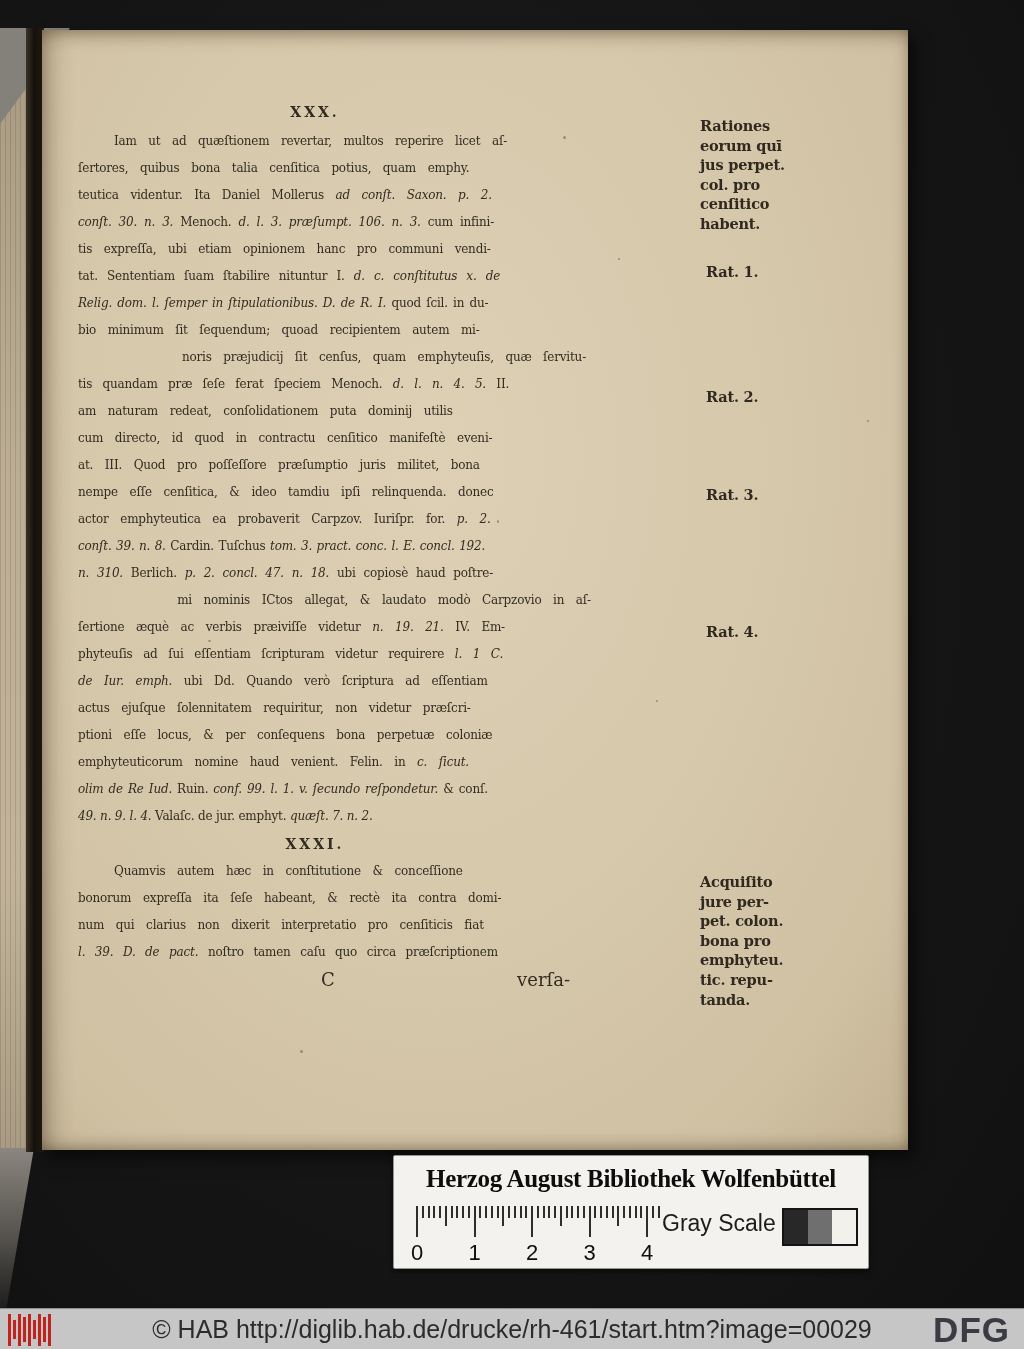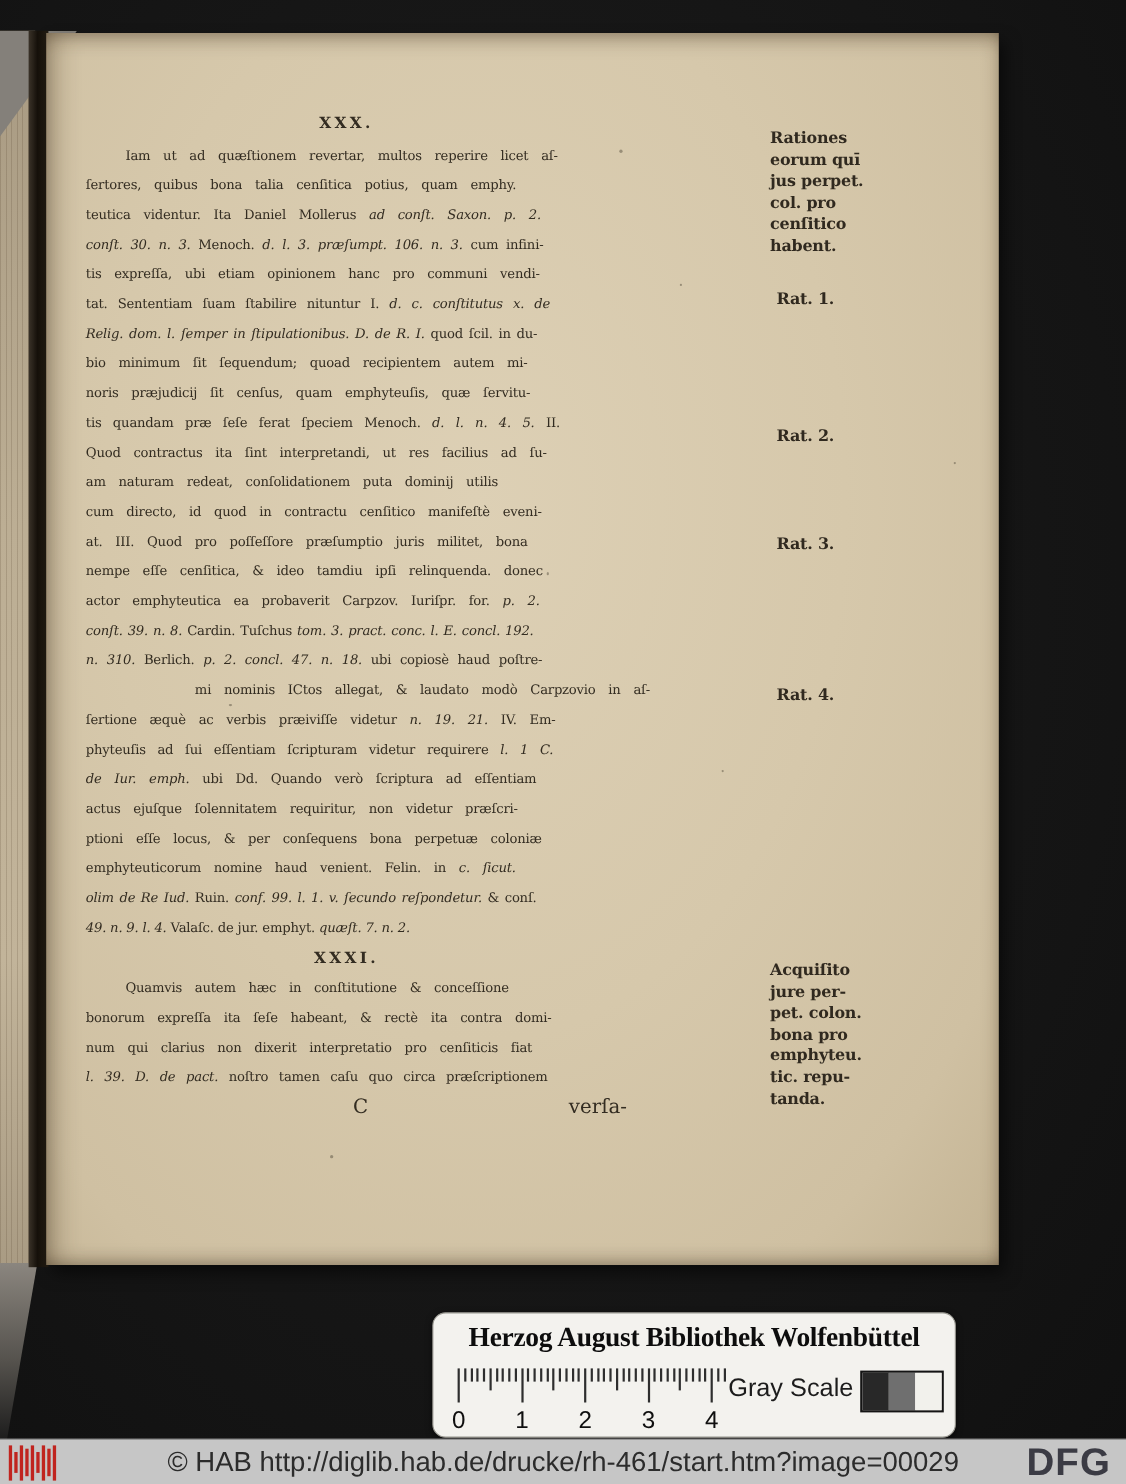--- a/index.html
+++ b/index.html
@@ -44,22 +44,22 @@
   
   .mnote{position:absolute;left:700px;width:110px;color:#30291f;font-weight:bold;
     font-size:14.5px;line-height:19.6px;letter-spacing:-0.2px;}
   #mnote-top{top:116px;}
   #mnote-bottom{top:872px;}
   .rat{position:absolute;left:706px;width:90px;color:#30291f;font-weight:bold;
     font-size:14.5px;letter-spacing:-0.2px;}
   .rat1{top:263px;} .rat2{top:388px;} .rat3{top:486px;} .rat4{top:623px;}
 
   
-  .plate{position:absolute;left:393px;top:1193px;width:474px;height:112px;
-    background:#f3f2ee;border:1px solid #96958e;border-radius:12px;
+  .plate{position:absolute;left:393px;top:1155px;width:474px;height:112px;
+    background:#f3f2ee;border:1px solid #96958e;border-radius:2px;
     box-shadow:0 2px 6px rgba(0,0,0,.6);}
   .plate-title{position:absolute;left:0;top:9px;width:100%;text-align:center;
     font-family:"Liberation Serif",serif;font-weight:bold;font-size:25px;
     letter-spacing:-0.3px;color:#0d0d0d;white-space:nowrap;}
   #comb{position:absolute;left:22px;top:50px;width:255px;height:34px;}
   .tick{position:absolute;top:0;width:2px;background:#2e2e2e;}
   .tick.mm{height:12px;} .tick.half{height:20px;} .tick.cm{height:31px;}
   #ruler-numbers{position:absolute;left:22px;top:84px;width:255px;height:24px;}
   #ruler-numbers span{position:absolute;transform:translateX(-50%);
     font-family:"Liberation Sans",sans-serif;font-size:22px;color:#0f0f0f;}
@@ -108,23 +108,22 @@
     <div class="head">XXX.</div>
     <div id="para1">
         <div class="line" style="word-spacing: 8px;"><span class="wrap"><span class="ind"></span><span>Iam ut ad quæſtionem revertar, multos reperire licet aſ-</span></span></div>
         <div class="line" style="word-spacing: 8px;"><span class="wrap"><span>ſertores, quibus bona talia cenſitica potius, quam emphy.</span></span></div>
         <div class="line" style="word-spacing: 8px;"><span class="wrap"><span>teutica videntur.  Ita Daniel Mollerus </span><span class="it">ad conſt. Saxon. p. 2.</span></span></div>
         <div class="line" style="word-spacing: 3.38393px;"><span class="wrap"><span class="it">conſt. 30. n. 3.</span><span>  Menoch. </span><span class="it">d. l. 3. præſumpt. 106. n. 3.</span><span> cum infini-</span></span></div>
         <div class="line" style="word-spacing: 8px;"><span class="wrap"><span>tis expreſſa, ubi etiam opinionem hanc pro communi vendi-</span></span></div>
         <div class="line" style="word-spacing: 5.52969px;"><span class="wrap"><span>tat. Sententiam ſuam ſtabilire nituntur I. </span><span class="it">d. c. conſtitutus x. de</span></span></div>
         <div class="line" style="word-spacing: 1.64543px;"><span class="wrap"><span class="it">Relig. dom. l. ſemper in ſtipulationibus. D. de R. I.</span><span> quod ſcil. in du-</span></span></div>
         <div class="line" style="word-spacing: 8px;"><span class="wrap"><span>bio minimum ſit ſequendum; quoad recipientem autem mi-</span></span></div>
-        <div class="line" style="word-spacing: 8px;"><span class="wrap"><span>noris præjudicij ſit cenſus, quam emphyteuſis, quæ ſervitu-</span></span></div>
+        <div class="line" style="word-spacing: 8px; text-align: center;"><span class="wrap"><span>noris præjudicij ſit cenſus, quam emphyteuſis, quæ ſervitu-</span></span></div>
         <div class="line" style="word-spacing: 6.77734px;"><span class="wrap"><span>tis quandam præ ſeſe ferat ſpeciem Menoch. </span><span class="it">d. l. n. 4. 5.</span><span> II.</span></span></div>
-        <div class="line" style="word-spacing: 8px;"><span class="wrap"><span>Quod contractus ita ſint interpretandi, ut res facilius ad ſu-</span></span></div>
         <div class="line" style="word-spacing: 8px;"><span class="wrap"><span>am naturam redeat, conſolidationem puta dominij utilis</span></span></div>
         <div class="line" style="word-spacing: 8px;"><span class="wrap"><span>cum directo, id quod in contractu cenſitico manifeſtè eveni-</span></span></div>
         <div class="line" style="word-spacing: 8px;"><span class="wrap"><span>at. III. Quod pro poſſeſſore præſumptio juris militet, bona</span></span></div>
         <div class="line" style="word-spacing: 8px;"><span class="wrap"><span>nempe eſſe cenſitica, &amp; ideo tamdiu ipſi relinquenda. donec</span></span></div>
         <div class="line" style="word-spacing: 8px;"><span class="wrap"><span>actor emphyteutica ea probaverit Carpzov. Iuriſpr. for. </span><span class="it">p. 2.</span></span></div>
         <div class="line" style="word-spacing: 0.873798px;"><span class="wrap"><span class="it">conſt. 39. n. 8.</span><span> Cardin. Tuſchus </span><span class="it">tom. 3. pract. conc. l. E. concl. 192.</span></span></div>
         <div class="line" style="word-spacing: 4.26004px;"><span class="wrap"><span class="it">n. 310.</span><span>  Berlich. </span><span class="it">p. 2. concl. 47. n. 18.</span><span>  ubi copiosè haud poſtre-</span></span></div>
         <div class="line" style="word-spacing: 8px; text-align: center;"><span class="wrap"><span>mi nominis ICtos allegat, &amp; laudato modò Carpzovio in aſ-</span></span></div>
         <div class="line" style="word-spacing: 8px;"><span class="wrap"><span>ſertione æquè ac verbis præiviſſe videtur </span><span class="it">n. 19. 21.</span><span> IV. Em-</span></span></div>
         <div class="line" style="word-spacing: 7.06424px;"><span class="wrap"><span>phyteuſis ad ſui eſſentiam ſcripturam videtur requirere </span><span class="it">l. 1 C.</span></span></div>

